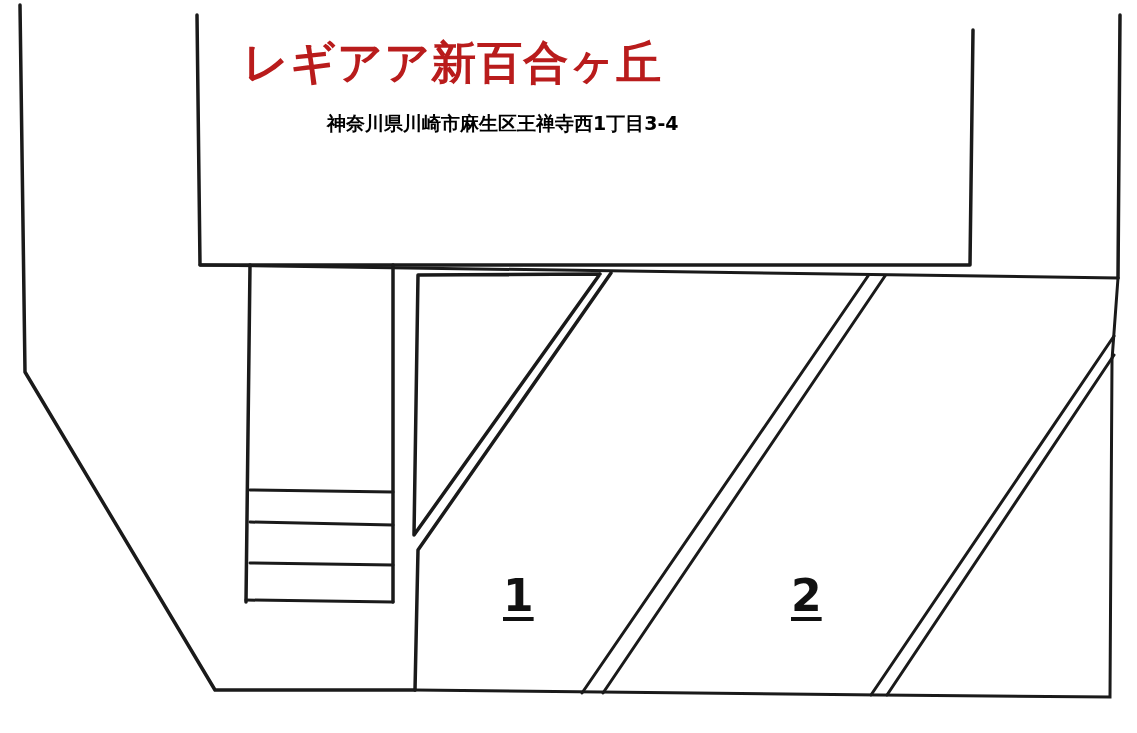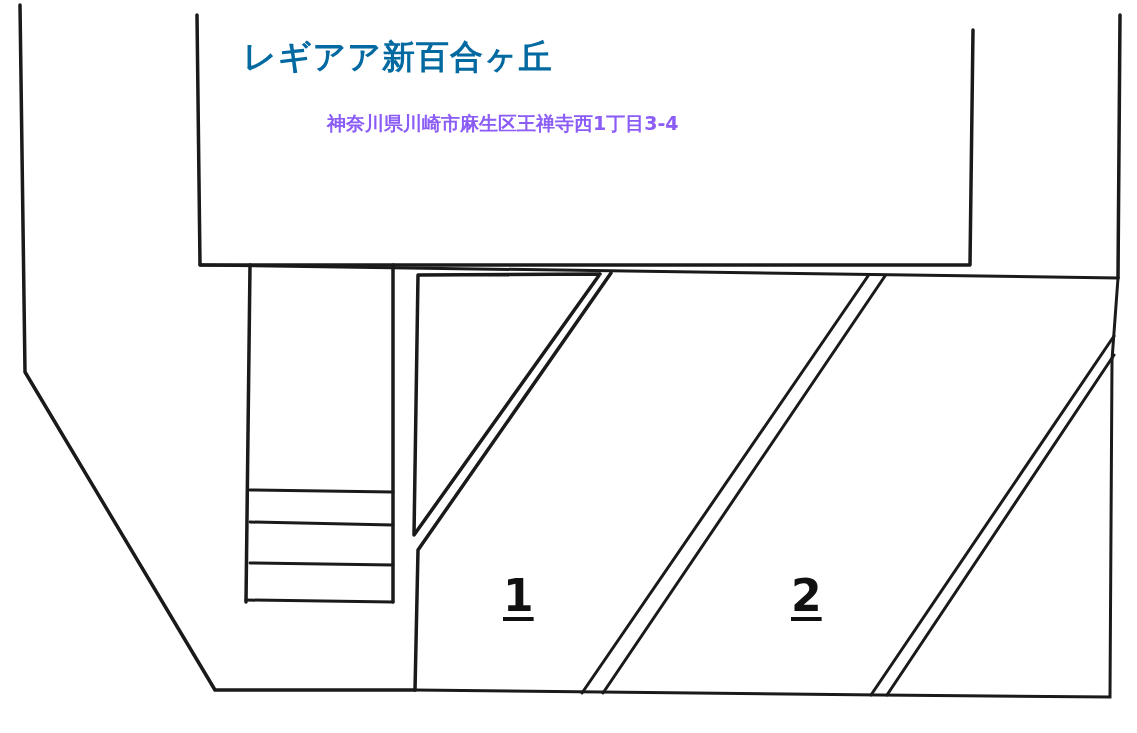--- a/index.html
+++ b/index.html
@@ -1,24 +1,24 @@
 <!DOCTYPE html>
 <html><head>
   <meta charset="utf-8">
   <style>
     html, body { margin: 0; padding: 0; background: #ffffff; }
     body { width: 1137px; height: 733px; position: relative; overflow: hidden;
            font-family: "DejaVu Sans", "Liberation Sans", sans-serif; }
     #plan { position: absolute; left: 0; top: 0; }
     .ln { stroke: #1a1a1a; stroke-width: 3.5; fill: none; stroke-linecap: round; stroke-linejoin: round; }
     .ln-thin { stroke: #1a1a1a; stroke-width: 3; fill: none; stroke-linecap: round; }
-    .title { position: absolute; left: 243px; top: 40px; font-size: 33px; font-weight: bold;
-             color: #0369a1; letter-spacing: 1px; white-space: nowrap; line-height: 1; }
+    .title { position: absolute; left: 243px; top: 40px; font-size: 45px; font-weight: bold;
+             color: #b91c1c; letter-spacing: 1px; white-space: nowrap; line-height: 1; }
     .address { position: absolute; left: 327px; top: 114px; font-size: 19px; font-weight: bold;
-               color: #8b5cf6; white-space: nowrap; line-height: 1; }
+               color: #000000; white-space: nowrap; line-height: 1; }
     .space-label { position: absolute; font-size: 44px; font-weight: bold; color: #111;
                    line-height: 1; text-decoration: underline; text-underline-offset: 6px;
                    text-decoration-thickness: 4px; padding: 0 10px; }
     .space-1 { left: 493px; top: 574px; }
     .space-2 { left: 781px; top: 574px; }
   </style>
 </head>
 <body>
 
 <svg id="plan" width="1137" height="733" viewBox="0 0 1137 733">

